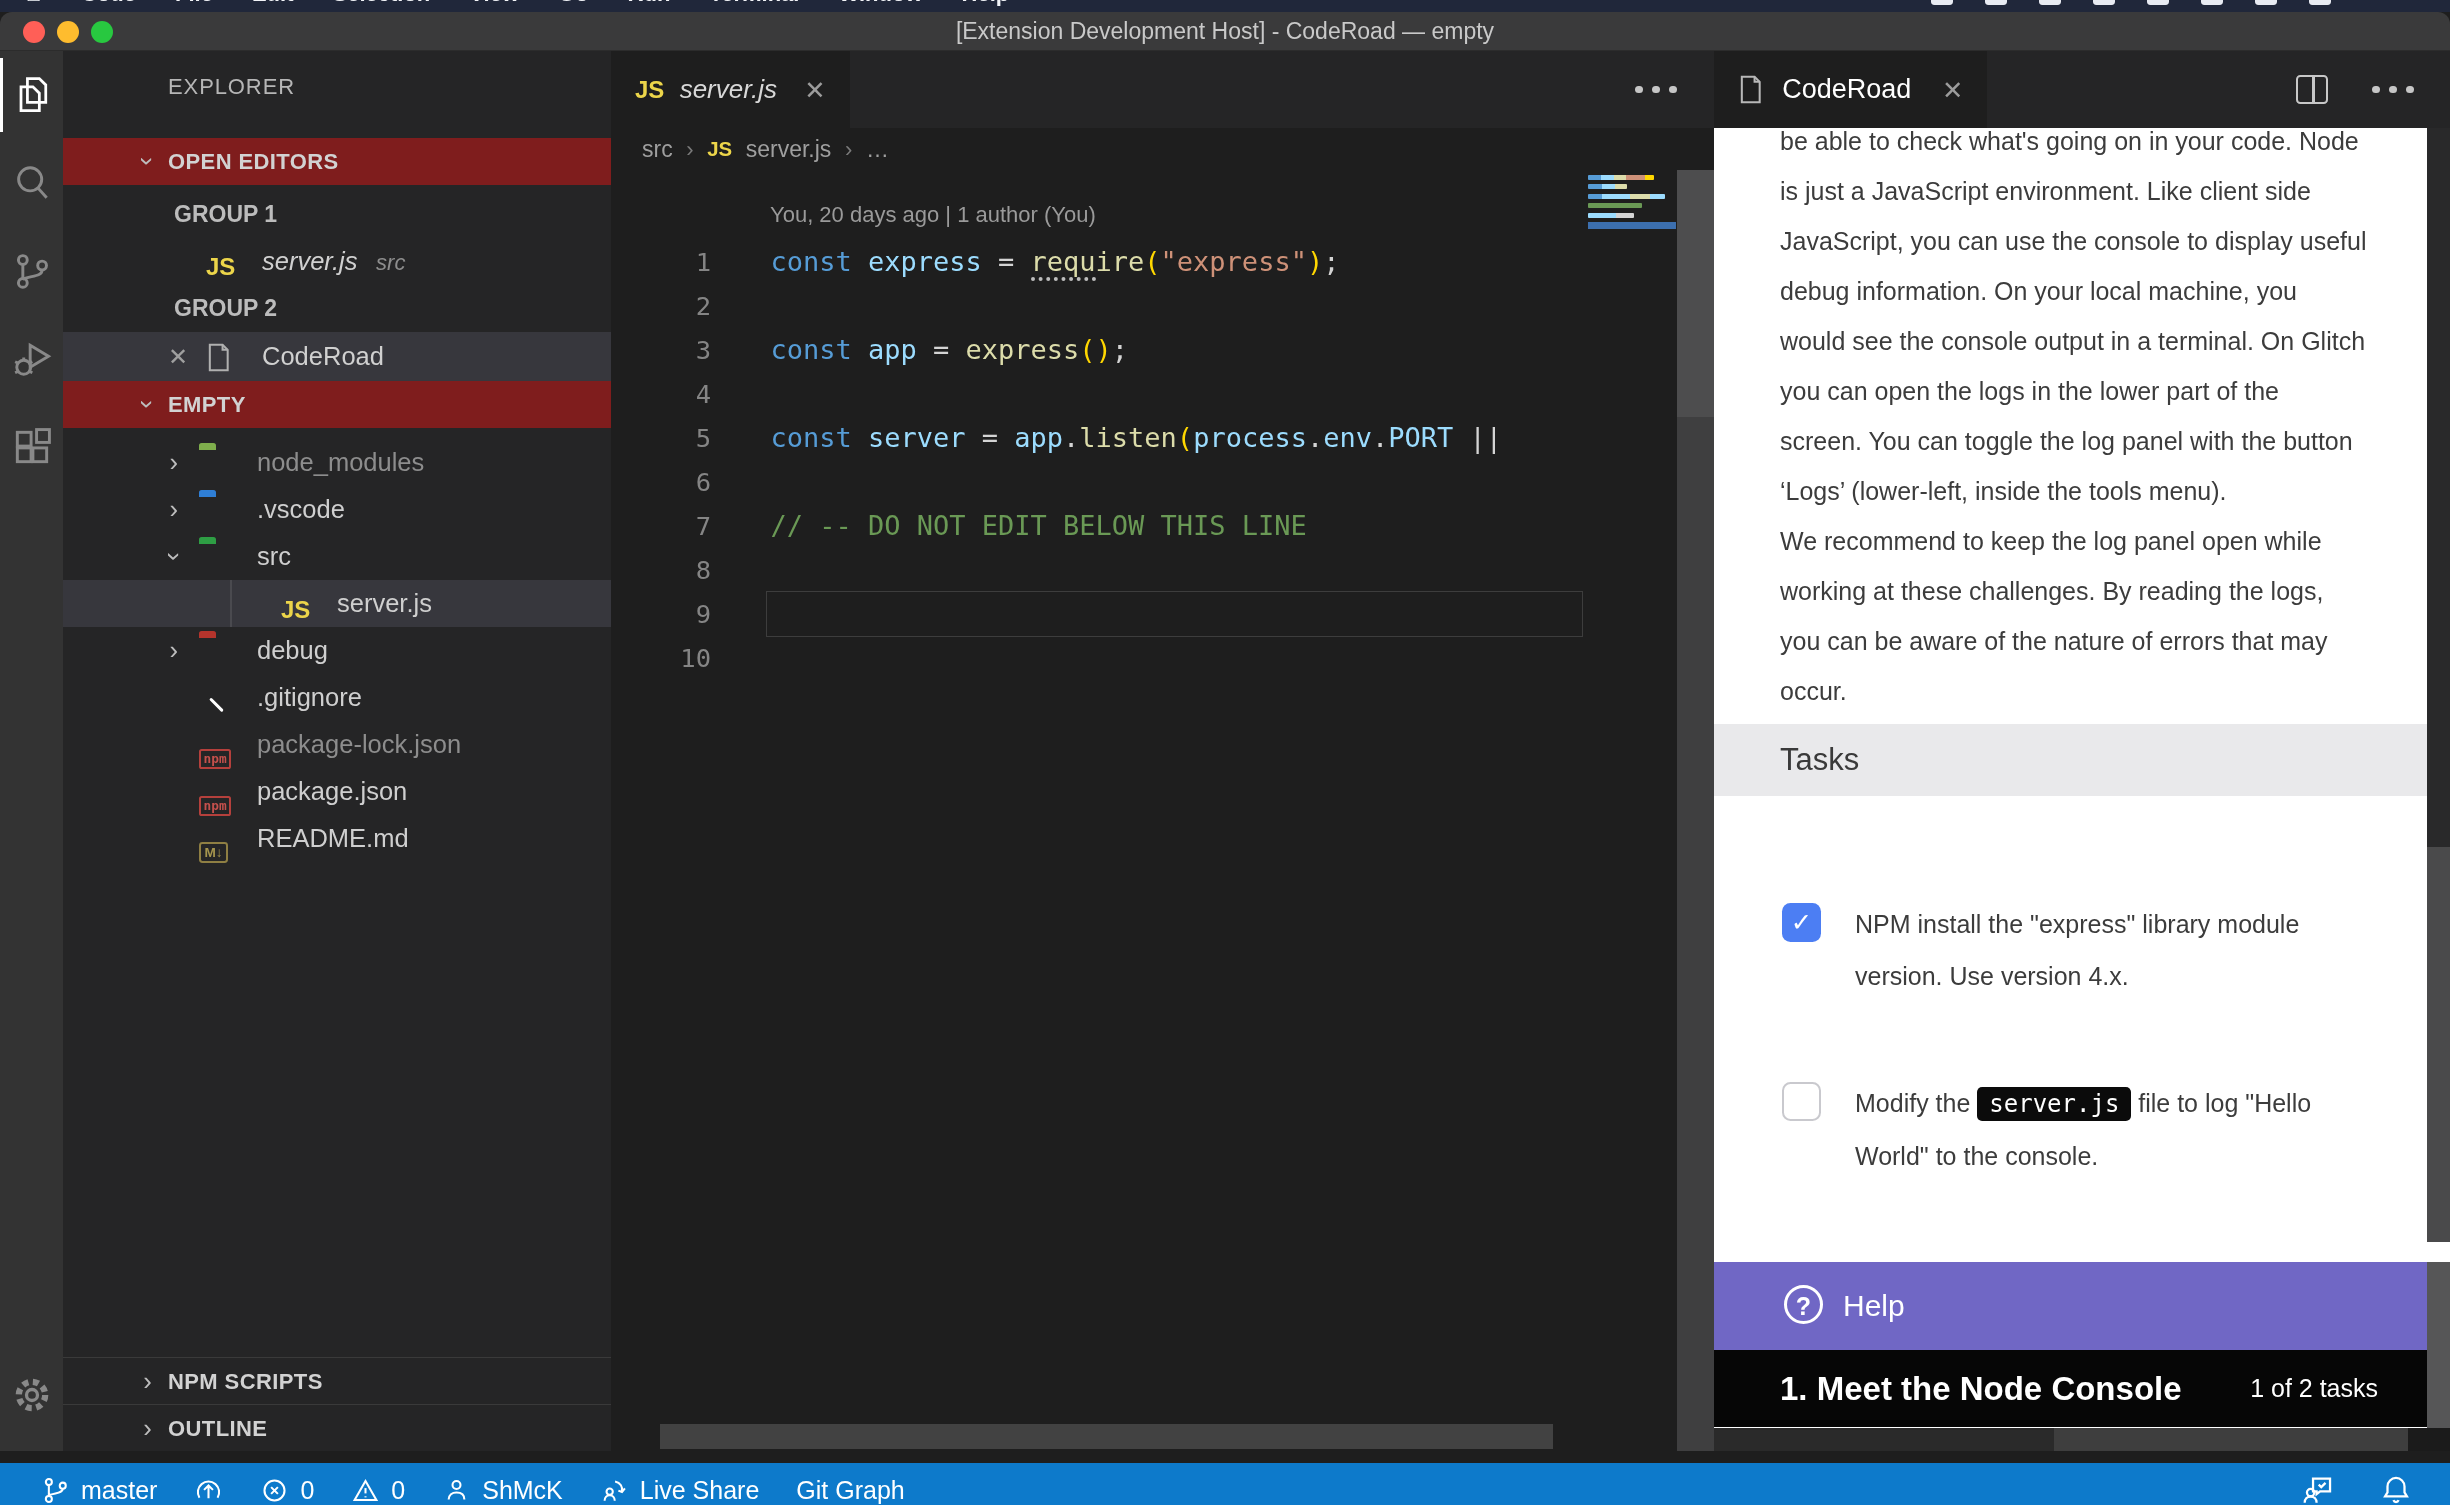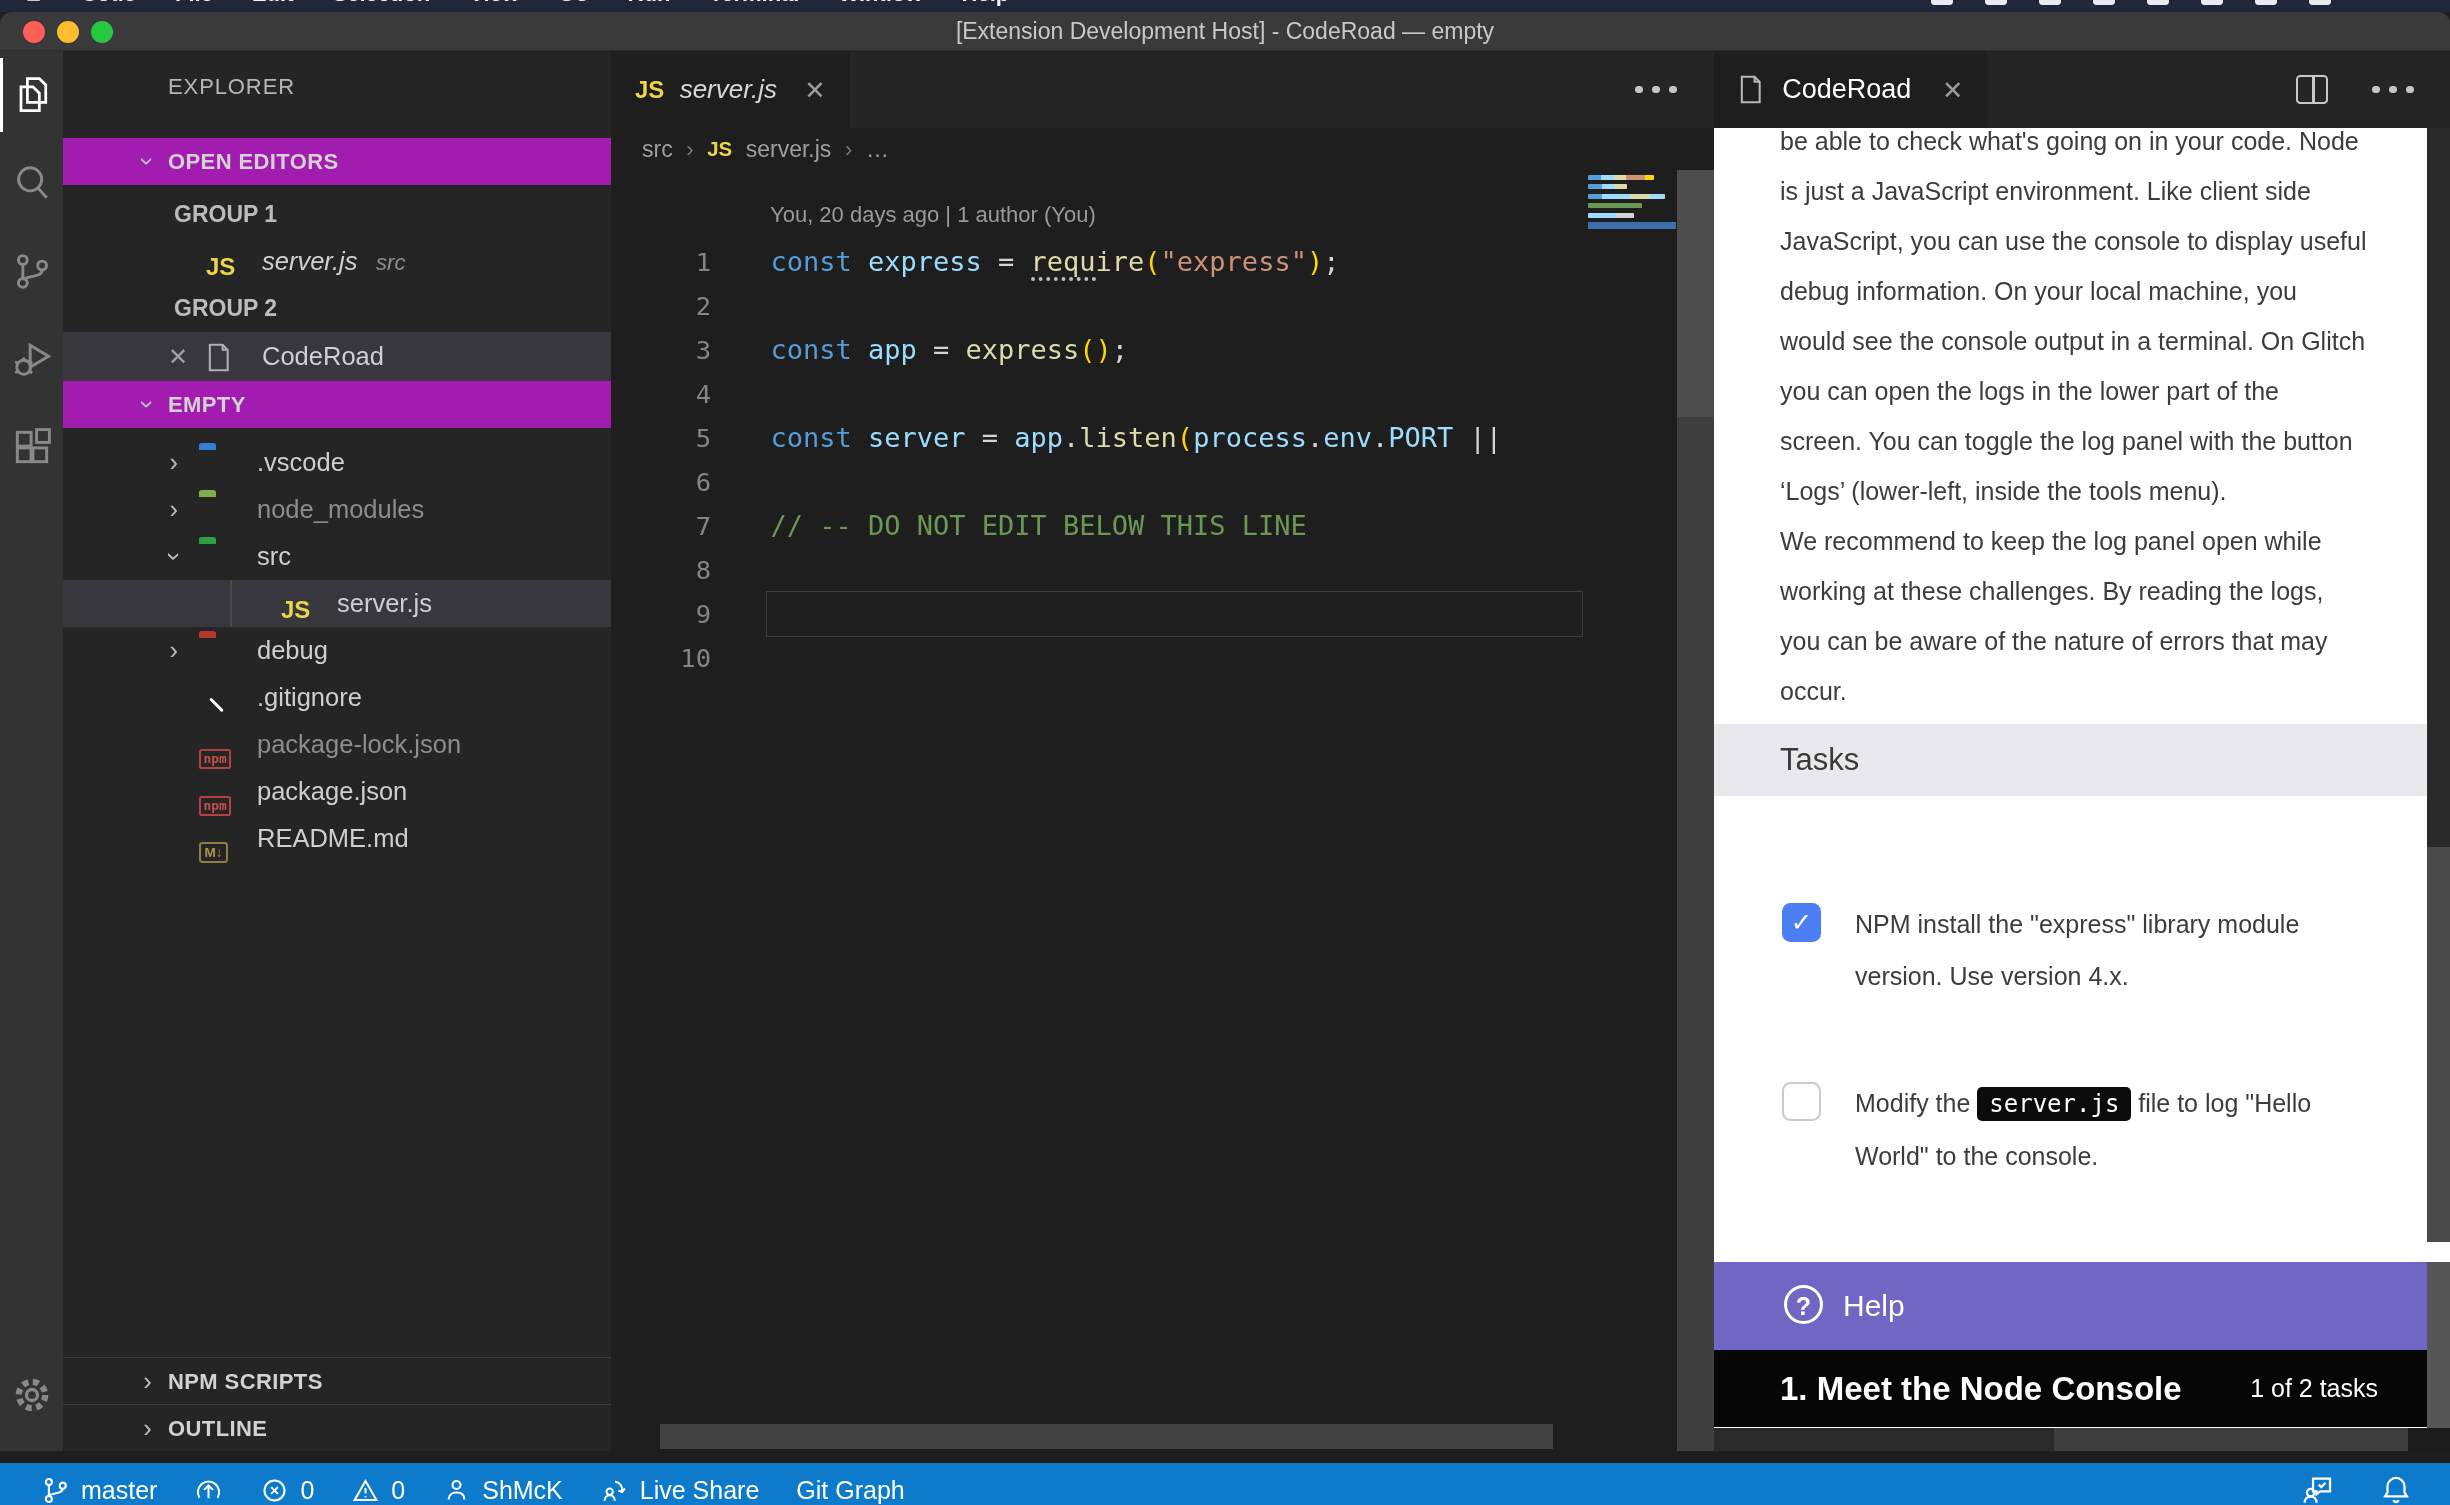--- a/index.html
+++ b/index.html
@@ -27,21 +27,21 @@
   #activitybar { width:63px; background:#333333; position:relative; flex:none; display:flex; flex-direction:column; align-items:center; }
   .act-item { position:relative; width:63px; height:88px; display:flex; align-items:center; justify-content:center; color:#898989; }
   .act-item.active { color:#ffffff; }
   .act-item.active::before { content:""; position:absolute; left:0; top:6.8px; bottom:6.8px; width:3.4px; background:#fff; }
   .act-item svg { width:44px; height:44px; }
   .act-bottom { margin-top:auto; margin-bottom:12px; }
 
   
   #sidebar { width:548px; background:#252526; flex:none; position:relative; display:flex; flex-direction:column; overflow:hidden; color:#cccccc; }
   #sidebar-title { height:68px; line-height:71px; padding-left:105px; font-size:22px; color:#b6b6b6; letter-spacing:0.9px; }
-  .sec-header { height:47px; line-height:47px; background:#a21caf; font-weight:700; font-size:22px; color:#d2d2d2; position:relative; letter-spacing:0.4px; }
+  .sec-header { height:47px; line-height:47px; background:#7f1d1d; font-weight:700; font-size:22px; color:#d2d2d2; position:relative; letter-spacing:0.4px; }
   .sec-header .hlabel { position:absolute; left:105px; }
   .chev { position:absolute; left:72px; top:0; width:25.5px; height:47px; color:#bdbdbd; font-size:25.5px; font-weight:400; display:flex; align-items:center; justify-content:center; }
   .chev::before { content:"\203A"; display:block; }
   .chev.down::before { transform:rotate(90deg); }
   .sp { flex:none; }
   .oe-group { height:47px; line-height:47px; padding-left:111px; font-weight:700; font-size:23px; color:#bcbcbc; }
   .oe-row { position:relative; height:47px; line-height:47px; font-size:25.5px; color:#d0d0d0; }
   .oe-row.selected { background:#37373d; height:49px; line-height:49px; }
   .oe-close { position:absolute; left:105px; top:0; font-size:24px; color:#9f9f9f; }
   .oe-icon { position:absolute; left:143px; top:7.7px; }
@@ -249,29 +249,29 @@
               </svg></span>
             <span class="oe-label">CodeRoad</span>
           </div>
         </div>
       <div class="sec-header">
         <span class="chev down"></span>
         <span class="hlabel">EMPTY</span>
       </div>
       <div class="sp" style="height:10.2px"></div>
       <div id="tree">
+          <div class="tree-row dim">
+            <span class="chev" style="left: 98px;"></span>
+            <span class="t-icon"><span class="fold" style="background:#7fae4c"></span></span>
+            <span class="t-label">node_modules</span>
+          </div>
           <div class="tree-row">
             <span class="chev" style="left: 98px;"></span>
             <span class="t-icon"><span class="fold" style="background:#2f7fd6"></span></span>
             <span class="t-label">.vscode</span>
-          </div>
-          <div class="tree-row dim">
-            <span class="chev" style="left: 98px;"></span>
-            <span class="t-icon"><span class="fold" style="background:#7fae4c"></span></span>
-            <span class="t-label">node_modules</span>
           </div>
           <div class="tree-row">
             <span class="chev down" style="left: 98px;"></span>
             <span class="t-icon"><span class="fold" style="background:#2e9e44"></span></span>
             <span class="t-label">src</span>
           </div>
           <div class="tree-row selected nested">
             <span class="guide"></span>
             <span class="t-icon"><span class="js-badge">JS</span></span>
             <span class="t-label">server.js</span>

